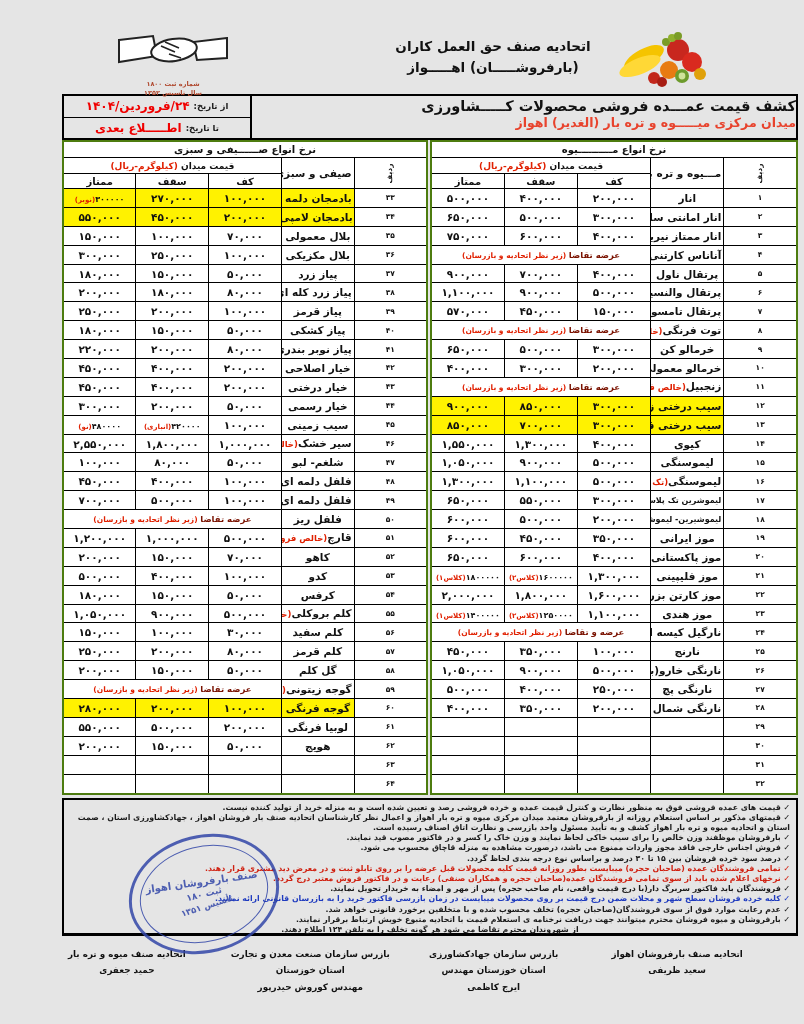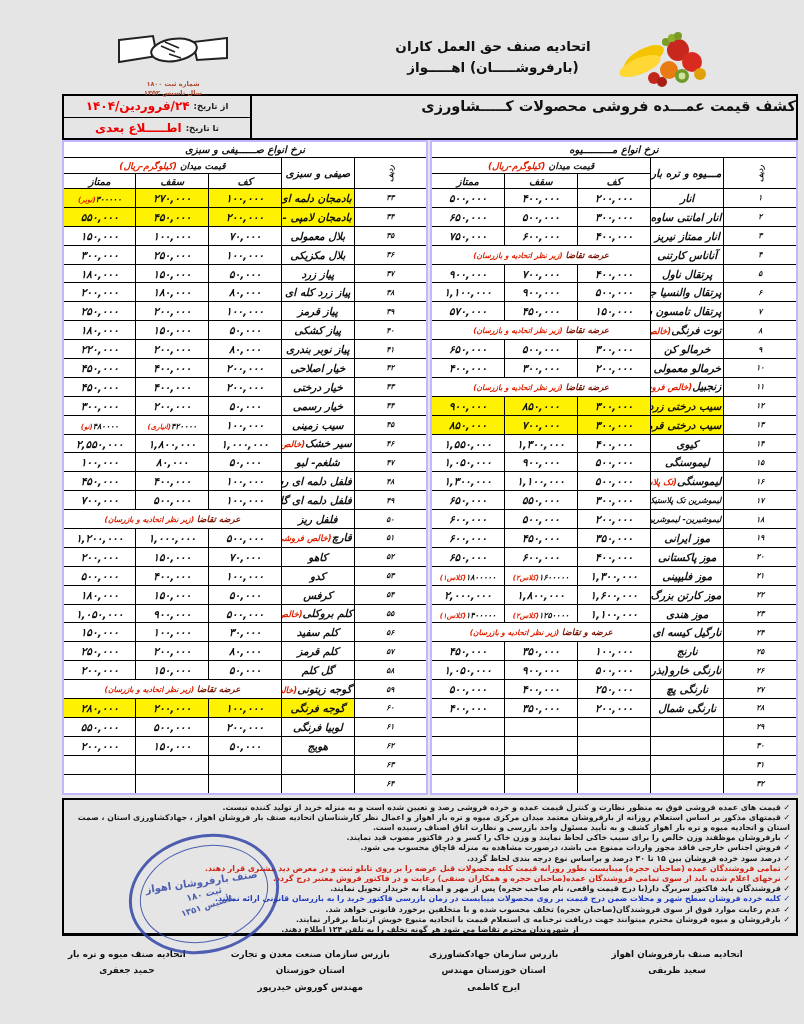--- a/index.html
+++ b/index.html
@@ -20,21 +20,21 @@
   .title-cell{flex:1;text-align:right;border-left:2px solid #000;padding-top:2px;}
   .t1{font-weight:bold;font-size:14.5px;color:#111;line-height:1.2;}
   .t2{font-weight:bold;font-size:12.5px;color:#e8432d;line-height:1.25;}
   .date-cell{width:186px;display:flex;flex-direction:column;}
   .date-row{flex:1;display:flex;align-items:center;justify-content:center;gap:4px;}
   .date-row + .date-row{border-top:1.5px solid #000;}
   .dl{font-size:8.5px;color:#222;font-weight:bold;}
   .dv{font-size:12px;color:#f00000;font-weight:bold;}
   
   .tables{display:flex;gap:2px;align-items:flex-start;}
-  table.price-table{border-collapse:collapse;table-layout:fixed;border:2px solid #c4b5fd;background:#fff;font-style:italic;}
+  table.price-table{border-collapse:collapse;table-layout:fixed;border:2px solid #4d7c0f;background:#fff;}
   table.ft{width:368px;} table.vt{width:366px;}
   .price-table th,.price-table td{border:1px solid #000;padding:0 2px;text-align:center;
       font-weight:bold;white-space:nowrap;overflow:hidden;color:#111;}
   th.sec-title{height:15px;font-size:10px;}
   th.h-no{width:26px;font-size:8px;}
   th.h-name{width:146px;font-size:10.5px;}
   th.h-price{height:15px;font-size:9px;margin-left:44px;}
   th.h-col{height:14px;font-size:10px;}
   .rot{display:inline-block;transform:rotate(-90deg);font-size:7.5px;letter-spacing:0;}
   td{height:17.9px;}
@@ -108,20 +108,21 @@
         <div>سال تاسیس ۱۳۵۲</div>
       </div>
     </div>
   </div>
 
   <div class="sheet">
 
     <div class="title-block">
       <div class="title-cell">
         <div class="t1">کشف قیمت عمـــده فروشی محصولات کـــــشاورزی</div>
+        <div class="t2">میدان مرکزی میـــــوه و تره بار (الغدیر) اهواز</div>
       </div>
       <div class="date-cell">
         <div class="date-row">
           <span class="dl">از تاریخ:</span>
           <span class="dv">۲۴/فروردین/۱۴۰۴</span>
         </div>
         <div class="date-row">
           <span class="dl">تا تاریخ:</span>
           <span class="dv">اطـــــلاع بعدی</span>
         </div>

